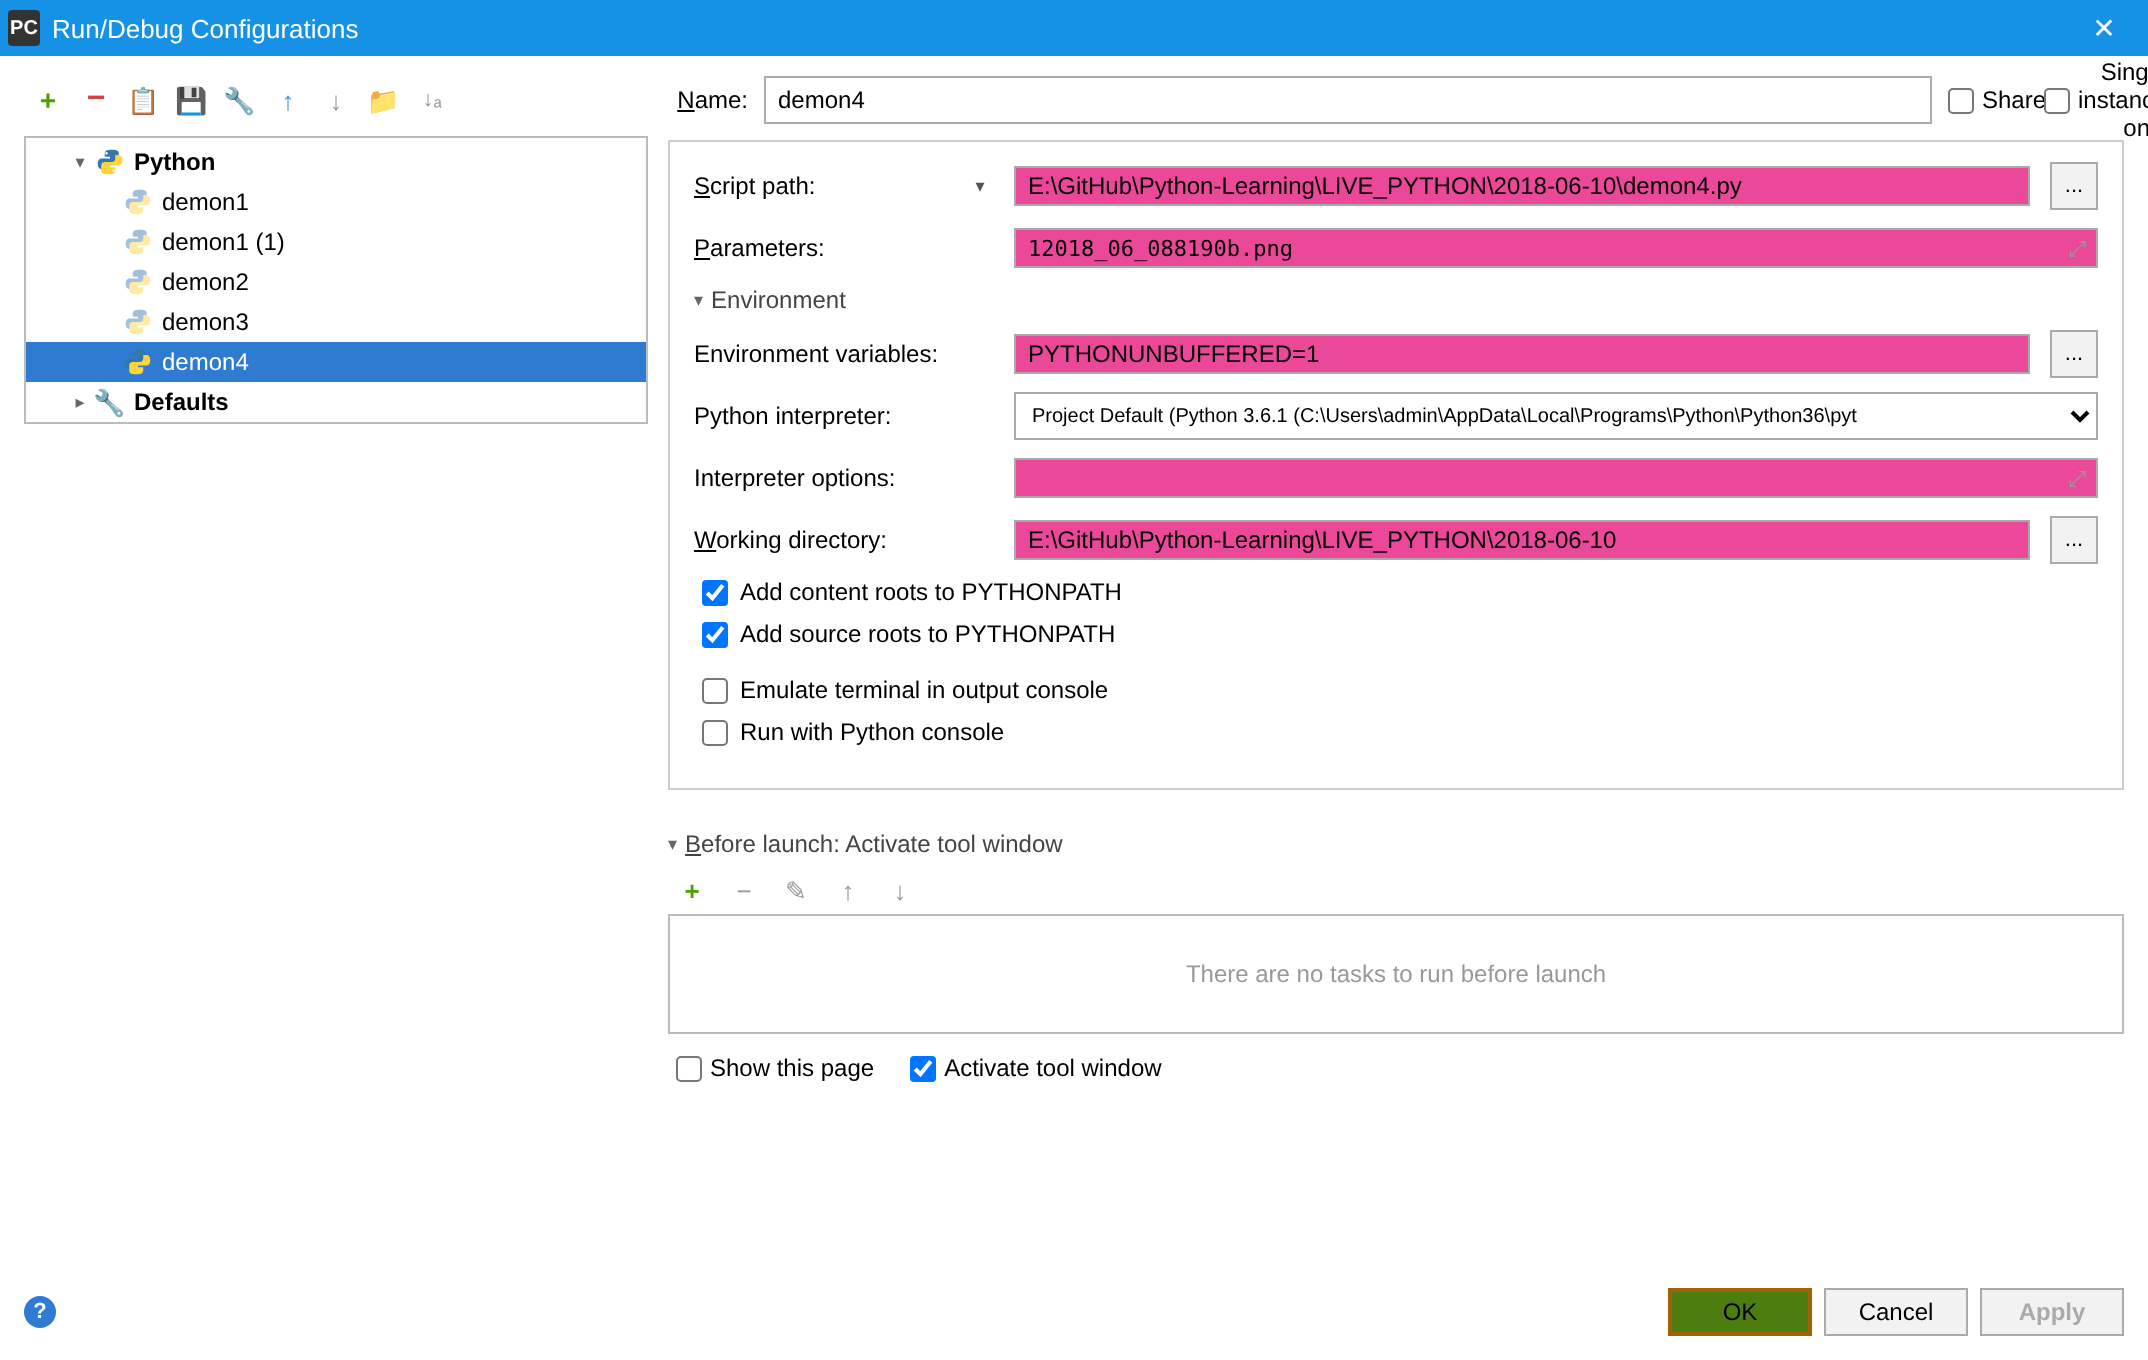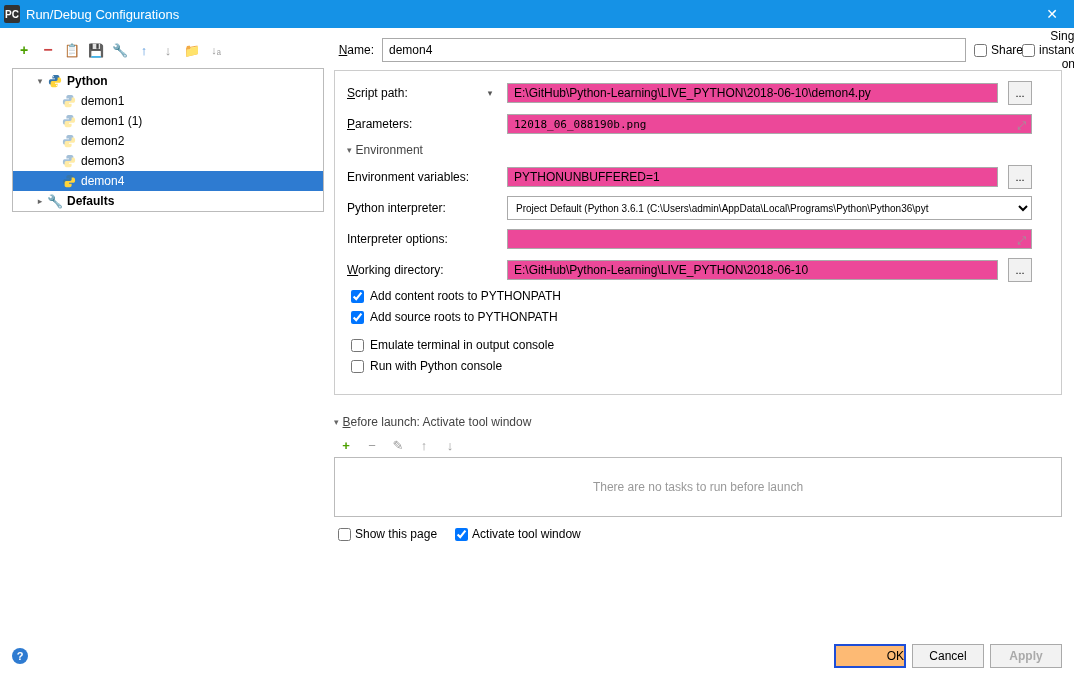--- a/index.html
+++ b/index.html
@@ -38,21 +38,21 @@
 .name-row { display: flex; align-items: center; height: 24px; margin-bottom: 8px; gap: 8px; }
 .name-row label { width: 40px; text-align: right; }
 .name-input { flex: 1; height: 24px; border: 1px solid #aaa; padding: 2px 6px; font-size: 12px; }
 .chk { display: flex; align-items: center; gap: 4px; font-size: 12px; }
 .chk input { width: 13px; height: 13px; }
 
 .tabs { display: flex; border-bottom: 1px solid #bbb; margin-bottom: 10px; }
 .tab { padding: 4px 14px; border: 1px solid #bbb; border-bottom: none; background: #f2f2f2; position: relative; top: 1px; margin-right: -1px; cursor: pointer; font-size: 12px; }
 .tab.active { background: #c8ddf2; }
 
-.form-area { border: 1px solid #ccc; padding: 10px 29px 14px 12px; }
+.form-area { border: 1px solid #ccc; padding: 10px 12px 14px 12px; }
 .form-row { display: flex; align-items: center; height: 24px; margin-bottom: 7px; gap: 10px; }
 .form-label { width: 150px; font-size: 12px; }
 .u { text-decoration: underline; }
 .form-input { flex: 1; height: 20px; border: 1px solid #aaa; padding: 2px 6px; font-size: 12px; font-family: "Segoe UI", sans-serif; background: #ec4899; }
 .form-input.mono { font-family: "Consolas", monospace; font-size: 11px; }
 .form-select { flex: 1; height: 24px; border: 1px solid #aaa; padding: 2px 4px; font-size: 10px; background: #fff; }
 .browse-btn { width: 24px; height: 24px; border: 1px solid #aaa; background: #f2f2f2; cursor: pointer; font-size: 11px; }
 .dropdown-arrow { width: 14px; font-size: 9px; color: #555; text-align: center; }
 .expand-icon { position: absolute; right: 6px; top: 5px; font-size: 11px; color: #999; }
 .rel-box { position: relative; flex: 1; }
@@ -67,21 +67,21 @@
 .bl-toolbar { display: flex; gap: 10px; margin: 6px 0 4px 4px; }
 .bl-toolbar .toolbar-icon { font-size: 13px; }
 .bl-box { border: 1px solid #bbb; height: 60px; display: flex; align-items: center; justify-content: center; color: #999; font-size: 12px; }
 
 .bottom-checks { display: flex; gap: 18px; margin-top: 10px; padding-left: 4px; }
 
 .footer { display: flex; align-items: center; justify-content: space-between; padding-top: 12px; margin-top: 10px; }
 .help-icon { width: 16px; height: 16px; border-radius: 50%; background: #2E7BD1; color: #fff; display: flex; align-items: center; justify-content: center; font-size: 11px; font-weight: bold; cursor: pointer; }
 .footer-btns { display: flex; gap: 6px; }
 .btn { width: 72px; height: 24px; border: 1px solid #aaa; background: #f2f2f2; font-size: 12px; cursor: pointer; }
-.btn.primary { border: 2px solid #1d4ed8; background: #fdba74; text-align: right; }
+.btn.primary { border: 2px solid #a16207; background: #4d7c0f; }
 .btn.disabled { color: #aaa; font-weight: bold; }
 </style>
 </head>
 <body>
 
 <div class="titlebar">
   <div class="titlebar-icon">PC</div>
   <div class="titlebar-title">Run/Debug Configurations</div>
   <div class="titlebar-close">✕</div>
 </div>

